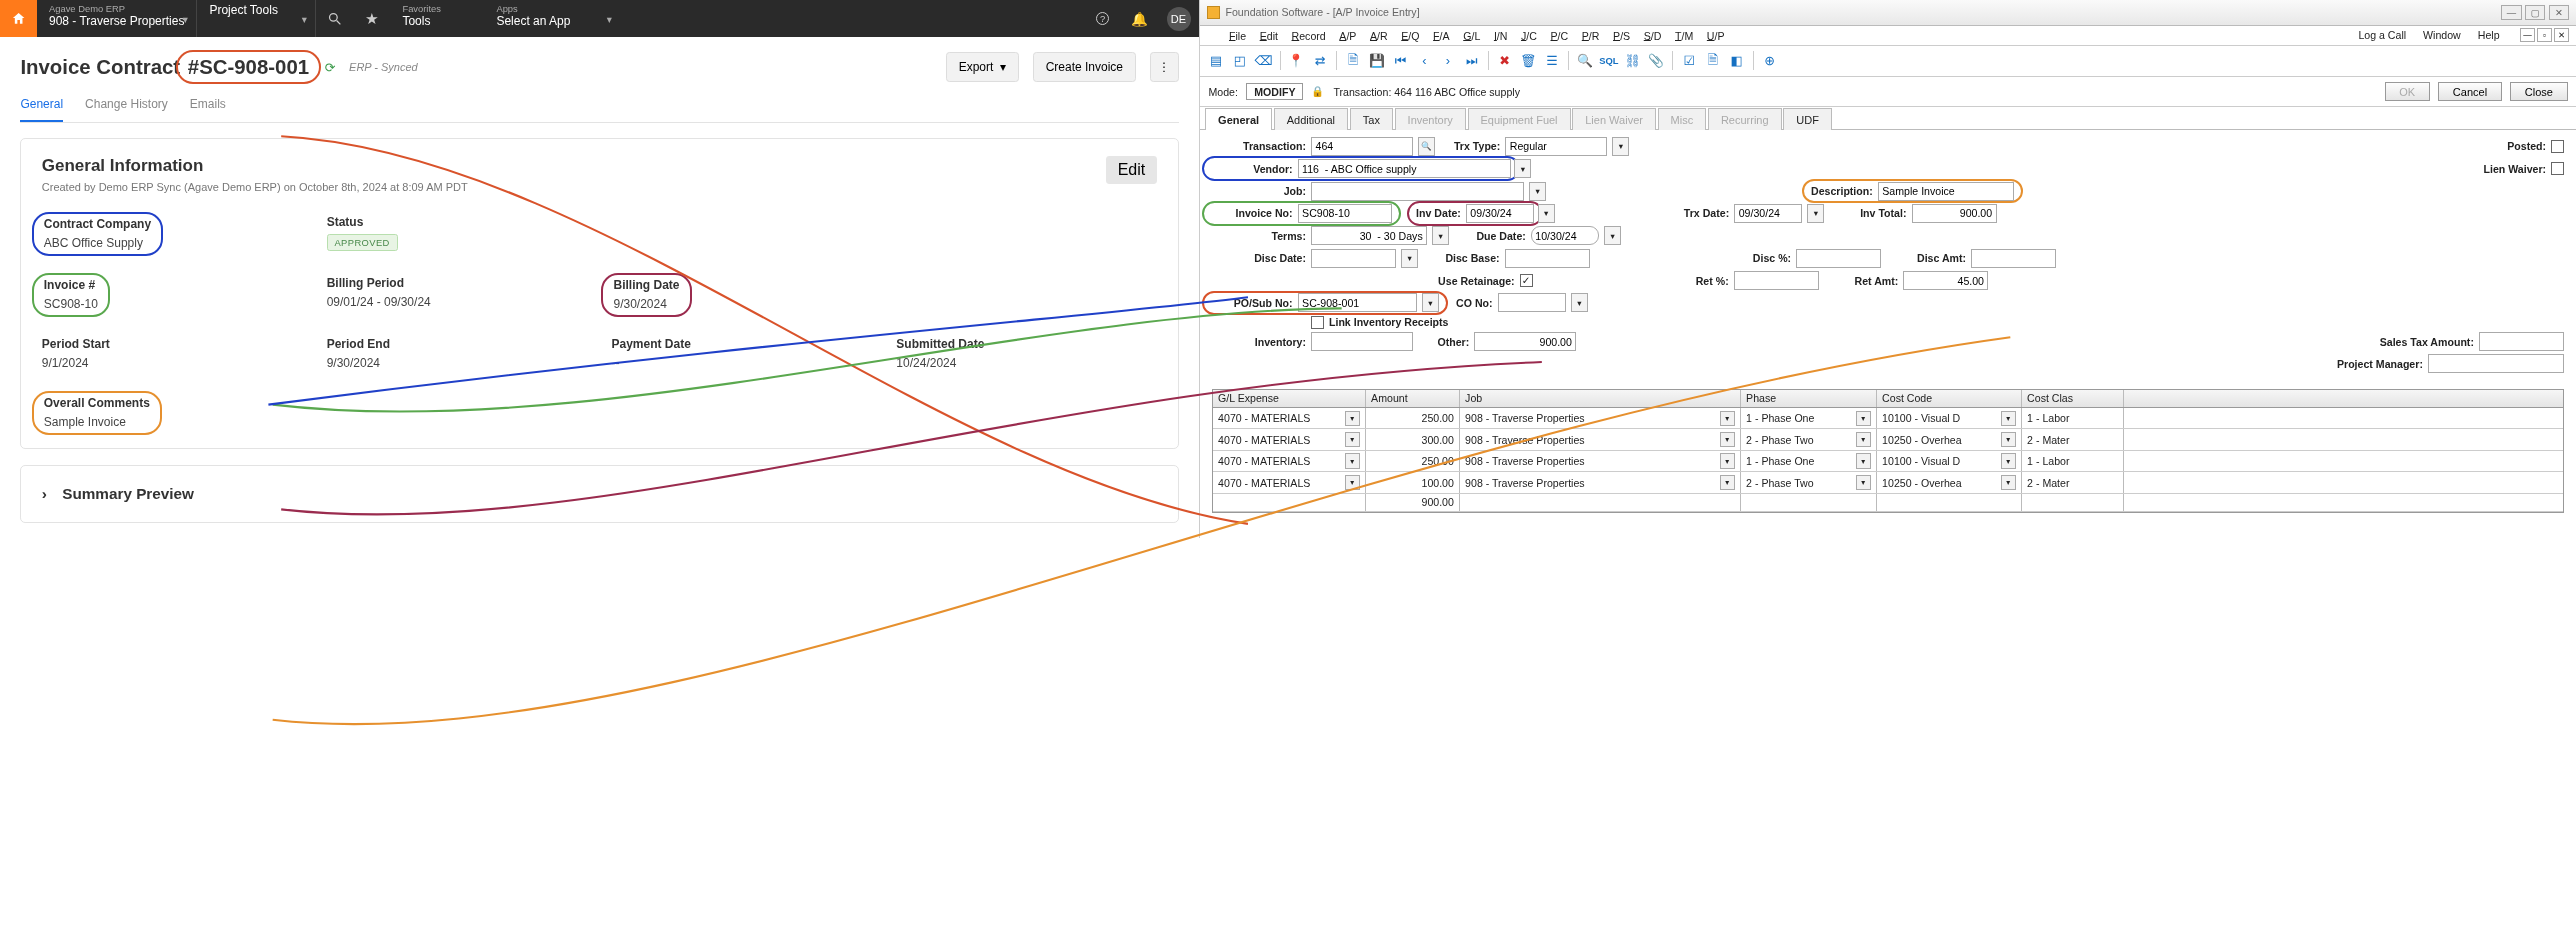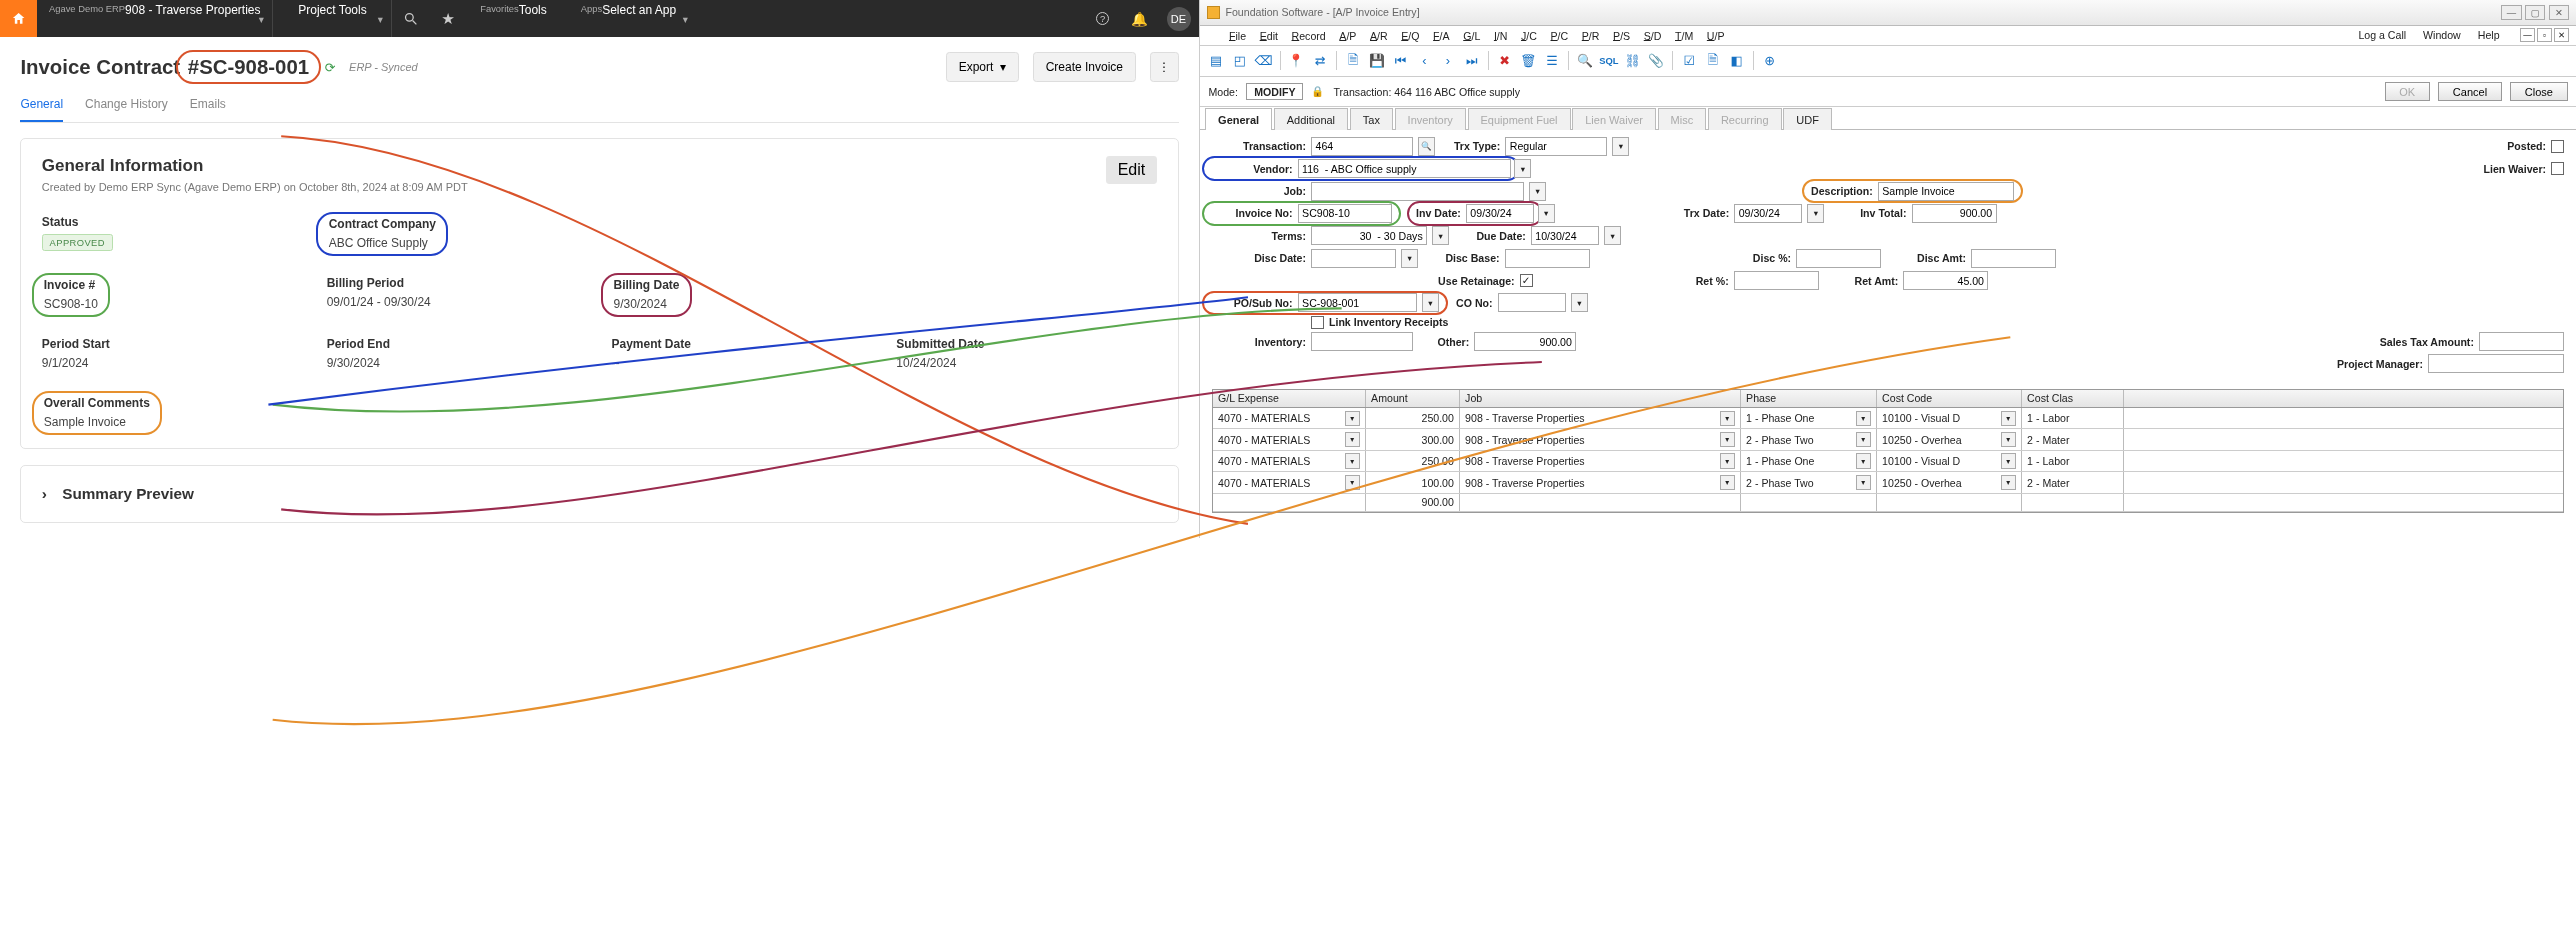--- a/index.html
+++ b/index.html
@@ -2,21 +2,21 @@
 <html style="font-size:13.6px"><head>
 <meta charset="utf-8">
 <style>
 * { box-sizing: border-box; margin:0; padding:0; }
 body { font-family: -apple-system, Helvetica, Arial, sans-serif; font-size:11px; color:#333; background:#fff; width:2576px; display:flex; }
 
 
 .left { width:1199px; background:#fff; }
 .topnav { height:37px; background:#2a2a2a; display:flex; align-items:stretch; color:#ccc; }
 .topnav .home { width:37px; background:#ff7a1a; display:flex; align-items:center; justify-content:center; }
-.topnav .menu-block { padding:3.4px 12px; display:flex; flex-direction:row; justify-content:center; position:relative; border-right:0.9px solid #444; min-width:153px; }
+.topnav .menu-block { padding:3.4px 12px; display:flex; flex-direction:column; position:relative; border-right:0.9px solid #444; min-width:153px; }
 .topnav .menu-block .small { font-size:9.4px; color:#aaa; }
 .topnav .menu-block .big { font-size:12px; color:#fff; }
 .topnav .chev { position:absolute; right:8.5px; top:50%; transform:translateY(-50%); font-size:10.2px; color:#aaa; }
 .topnav .iconbtn { width:37px; display:flex; align-items:center; justify-content:center; font-size:15.3px; }
 .topnav .right { margin-left:auto; display:flex; }
 .avatar { width:24px; height:24px; border-radius:50%; background:#555; color:#fff; display:flex; align-items:center; justify-content:center; font-size:11px; margin:6.8px 8.5px; }
 
 .page { padding:15.3px 20.4px; }
 .titlebar { display:flex; align-items:center; gap:13.6px; }
 .titlebar h1 { font-size:20.4px; font-weight:600; }
@@ -171,28 +171,28 @@
           <h2>General Information</h2>
           <div class="sub">Created by Demo ERP Sync (Agave Demo ERP) on October 8th, 2024 at 8:09 AM PDT</div>
         </div>
         <div class="spacer"></div>
         <button class="editbtn">Edit</button>
       </div>
 
       <div class="grid">
 
         <div class="field">
-          <div class="lbl">Status</div>
-          <div class="val"><span class="badge">APPROVED</span></div>
-        </div>
-        <div class="field">
           <div class="ring ring-blue" style="display:inline-block">
             <div class="lbl">Contract Company</div>
             <div class="val">ABC Office Supply</div>
           </div>
+        </div>
+        <div class="field">
+          <div class="lbl">Status</div>
+          <div class="val"><span class="badge">APPROVED</span></div>
         </div>
         <div class="field"></div>
         <div class="field"></div>
 
         <div class="field">
           <div class="ring ring-green" style="display:inline-block">
             <div class="lbl">Invoice #</div>
             <div class="val">SC908-10</div>
           </div>
         </div>
@@ -378,21 +378,21 @@
       <span class="flabel">Inv Total:</span>
       <input class="finput" style="width: 85px; text-align: right;" value="900.00">
     </div>
 
     <div class="form-row">
       <span class="flabel" style="width:94px">Terms:</span>
       <input class="finput" style="width: 116px; text-align: right;" value="30  - 30 Days">
       <span class="fdrop">▾</span>
       <span style="width:17px"></span>
       <span class="flabel">Due Date:</span>
-      <input class="finput" style="width: 68px;" value="10/30/24">
+      <input class="finput" style="width: 68px; border-radius: 9px;" value="10/30/24">
       <span class="fdrop">▾</span>
     </div>
 
     <div class="form-row">
       <span class="flabel" style="width:94px">Disc Date:</span>
       <input class="finput" style="width: 85px;">
       <span class="fdrop">▾</span>
       <span style="width:17px"></span>
       <span class="flabel">Disc Base:</span>
       <input class="finput" style="width: 85px;">

